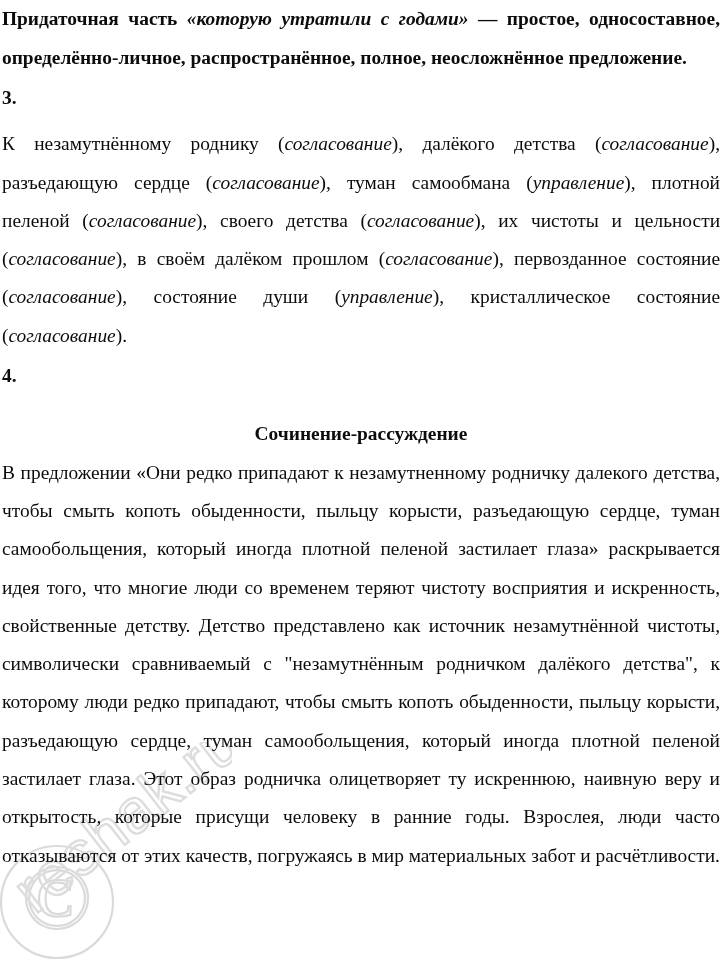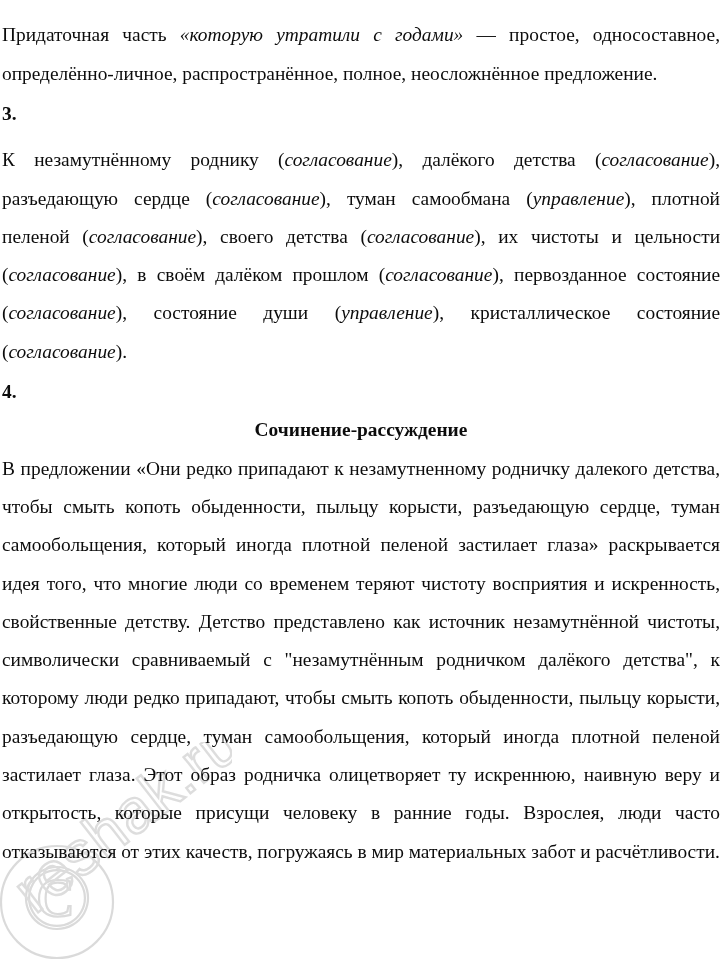--- a/index.html
+++ b/index.html
@@ -65,27 +65,27 @@
     font-size: 19.4px;
     line-height: 38.3px;
     margin: 0;
   }
 
   i, .it {
     font-style: italic;
   }
 
   
-  #block-1 { padding-top: 16px; }
+  #block-1 { padding-top: 0px; font-weight: bold; }
   #block-1 p { line-height: 38.5px; }
 
   #sec3-num { margin-top: 2px; }
   #sec3-body { margin-top: 8px; }
   #sec4-num { margin-top: 2px; }
-  #essay-heading { }
+  #essay-heading { margin-top: 20px; }
   #essay-body { }
 </style>
 </head>
 <body>
 
 <div id="page">
 
   <div id="watermark">
     <svg viewBox="0 0 250 250" xmlns="http://www.w3.org/2000/svg" aria-hidden="true">
       <g fill="none" stroke="#bdbdbd" stroke-width="2.2">

